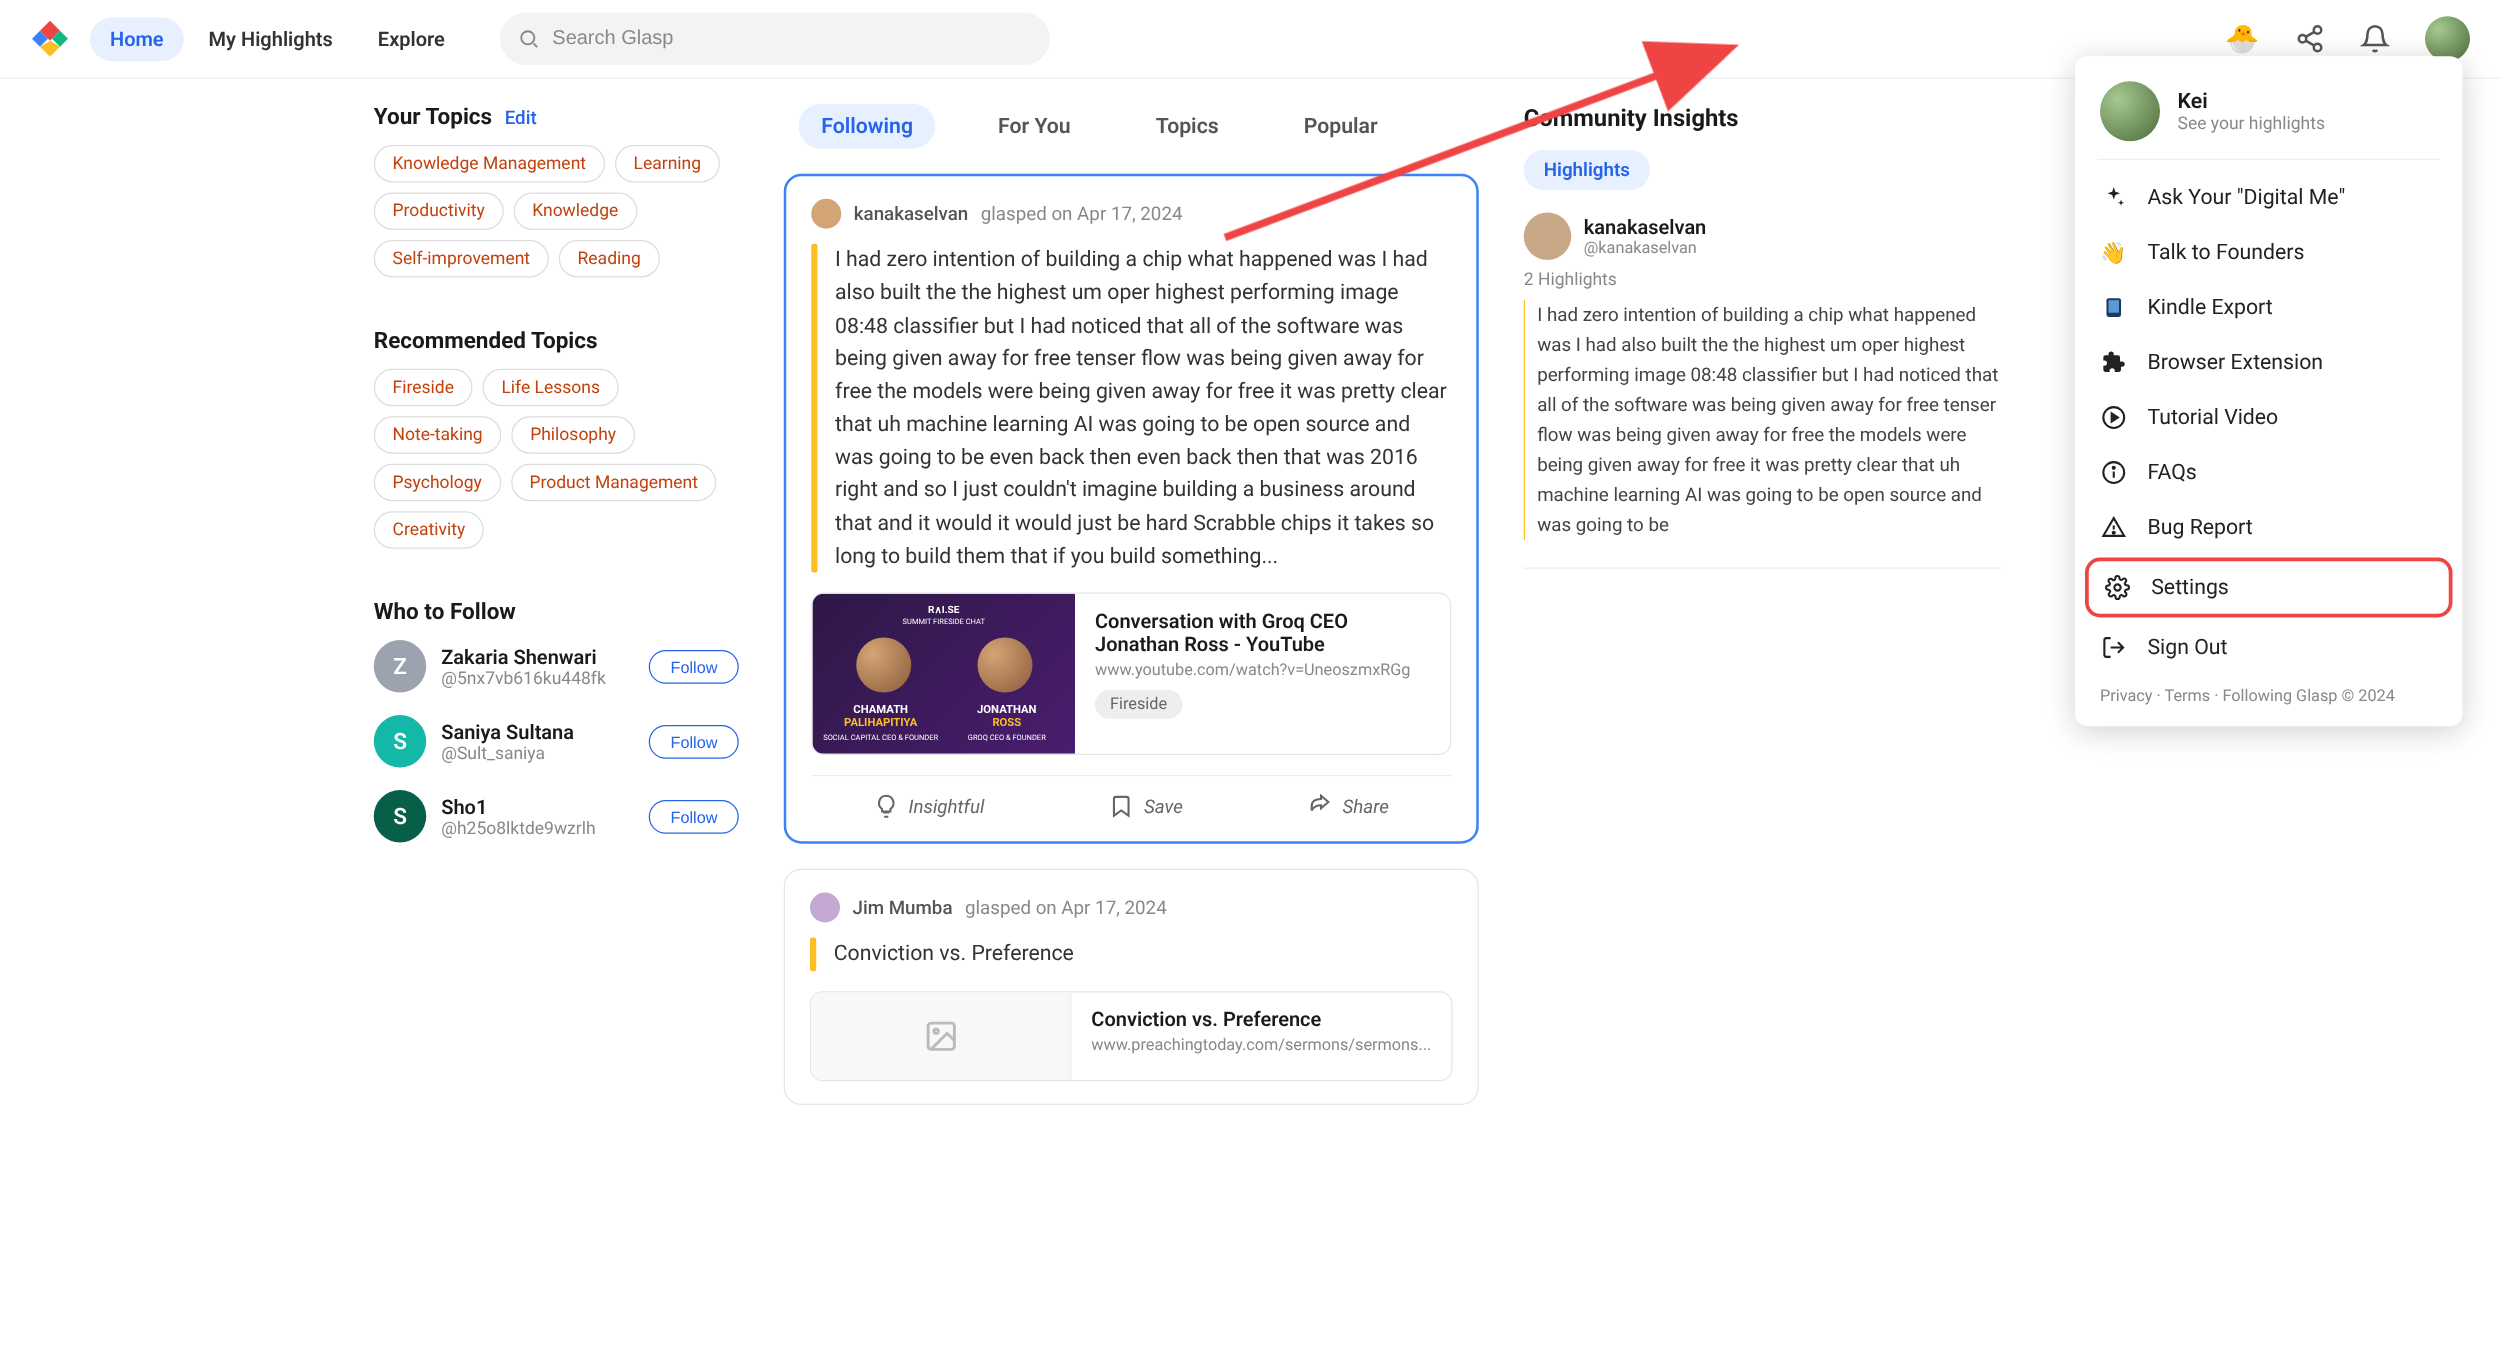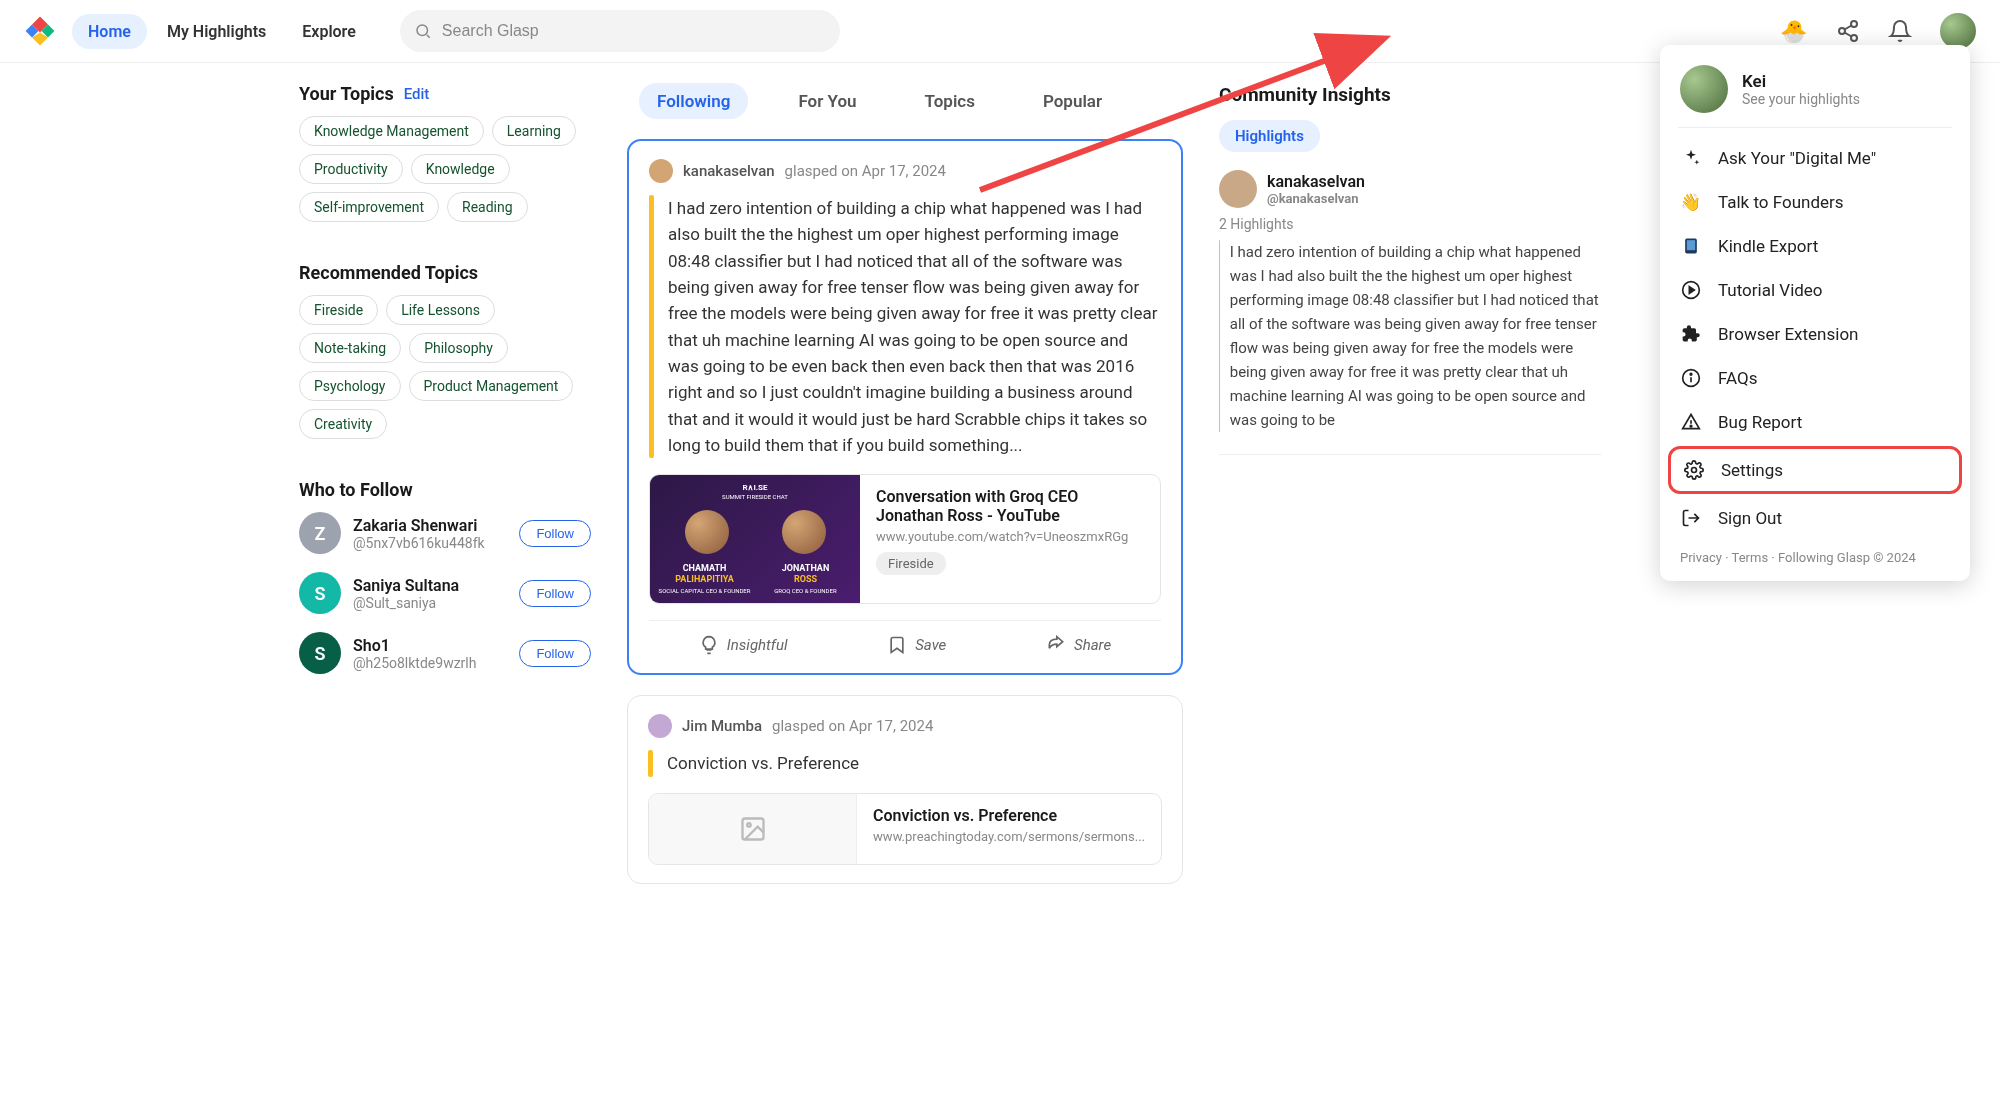--- a/index.html
+++ b/index.html
@@ -16,21 +16,21 @@
 .header-right { margin-left: auto; display: flex; align-items: center; gap: 28px; }
 .header-icon { width: 24px; height: 24px; color: #555; cursor: pointer; }
 .avatar { width: 36px; height: 36px; border-radius: 50%; background: #6b8e5a; cursor: pointer; }
 .chick { font-size: 22px; }
 
 .main { display: flex; padding: 20px 0; max-width: 1450px; margin: 0 auto; }
 .sidebar-left { width: 340px; padding: 0 24px; }
 .section-title { font-size: 18px; font-weight: 700; margin-bottom: 12px; display: flex; align-items: center; gap: 10px; }
 .section-title .edit-link { color: #2563eb; font-size: 15px; font-weight: 500; cursor: pointer; }
 .topic-chips { display: flex; flex-wrap: wrap; gap: 8px; margin-bottom: 40px; }
-.chip { padding: 6px 14px; border: 1px solid #ddd; border-radius: 18px; font-size: 14px; color: #14532d; background: #fff; cursor: pointer; }
+.chip { padding: 6px 14px; border: 1px solid #ddd; border-radius: 18px; font-size: 14px; color: #c2410c; background: #fff; cursor: pointer; }
 .follow-list { display: flex; flex-direction: column; gap: 18px; }
 .follow-item { display: flex; align-items: center; gap: 12px; }
 .follow-avatar { width: 42px; height: 42px; border-radius: 50%; display: flex; align-items: center; justify-content: center; color: #fff; font-size: 18px; font-weight: 600; }
 .follow-info { flex: 1; }
 .follow-name { font-size: 16px; font-weight: 600; }
 .follow-handle { font-size: 14px; color: #888; }
 .follow-btn { padding: 5px 16px; border: 1px solid #2563eb; border-radius: 16px; color: #2563eb; background: #fff; font-size: 13px; font-weight: 500; cursor: pointer; }
 
 .feed { flex: 1; max-width: 580px; padding: 0 12px; }
 .feed-tabs { display: flex; gap: 32px; margin-bottom: 20px; padding-left: 12px; }
@@ -58,21 +58,21 @@
 .link-tag { display: inline-block; padding: 4px 12px; background: #eee; border-radius: 12px; font-size: 13px; color: #666; }
 .card-actions { display: flex; justify-content: space-around; border-top: 1px solid #eee; margin-top: 16px; padding-top: 14px; font-style: italic; }
 .card-action { display: flex; align-items: center; gap: 8px; color: #666; font-size: 15px; cursor: pointer; }
 
 .sidebar-right { width: 430px; padding: 0 24px; position: relative; }
 .community-title { font-size: 19px; font-weight: 700; margin-bottom: 14px; }
 .hl-chip { display: inline-block; padding: 7px 16px; background: #e6f0ff; color: #2563eb; border-radius: 18px; font-size: 15px; font-weight: 600; margin-bottom: 18px; }
 .comm-card .c-head{ display:flex; gap:10px; align-items:center; margin-bottom:4px;}
 .comm-card .c-avatar{ width:38px;height:38px;border-radius:50%;background:#c9a887;}
 .comm-card .c-name{ font-weight:600; font-size:16px;}
-.comm-card .c-handle{ font-size:13px; color:#888;font-weight:bold;}
+.comm-card .c-handle{ font-size:13px; color:#888;}
 .comm-card .c-count{ font-size:14px; color:#888; margin:8px 0;}
 .comm-card .c-hl{ display:flex; gap:10px;}
 .comm-card .c-bar{ width:5px; background:#fbbf24; border-radius:2px;}
 .comm-card .c-text{ font-size:15px; line-height:1.6; color:#444;}
 .comm-card hr{ border:none; border-top:1px solid #eee; margin:22px 0 0;}
 
 .dropdown { position: absolute; top: 45px; right: 30px; width: 310px; background: #fff; border-radius: 10px; box-shadow: 0 4px 24px rgba(0,0,0,0.18); padding: 16px 0; z-index: 100; }
 .dropdown-header { display: flex; align-items: center; gap: 14px; padding: 4px 20px 14px; }
 .dd-avatar { width: 48px; height: 48px; border-radius: 50%; background: #6b8e5a; }
 .dd-name { font-size: 17px; font-weight: 600; }
@@ -315,34 +315,34 @@
         <span class="dd-icon">
           <svg width="20" height="20" viewBox="0 0 24 24">
             <rect x="5" y="3" width="14" height="18" rx="2" fill="#1e3a5f"></rect>
             <rect x="7" y="5" width="10" height="12" fill="#5b9bd5"></rect>
           </svg>
         </span>
         <span>Kindle Export</span>
       </div>
       <div class="dd-item">
         <span class="dd-icon">
+          <svg width="20" height="20" viewBox="0 0 24 24" fill="currentColor">
+            <path d="M19 11h-1V7a2 2 0 00-2-2h-4V4a2.5 2.5 0 00-5 0v1H4a2 2 0 00-2 2v3h1a2.5 2.5 0 010 5H2v4a2 2 0 002 2h4v-1a2.5 2.5 0 015 0v1h4a2 2 0 002-2v-3h1a2.5 2.5 0 000-5z"></path>
+          </svg>
+        </span>
+        <span>Browser Extension</span>
+      </div>
+      <div class="dd-item">
+        <span class="dd-icon">
           <svg width="20" height="20" viewBox="0 0 24 24" fill="none" stroke="currentColor" stroke-width="2">
             <circle cx="12" cy="12" r="10"></circle>
             <polygon points="10,8 16,12 10,16" fill="currentColor"></polygon>
           </svg>
         </span>
         <span>Tutorial Video</span>
-      </div>
-      <div class="dd-item">
-        <span class="dd-icon">
-          <svg width="20" height="20" viewBox="0 0 24 24" fill="currentColor">
-            <path d="M19 11h-1V7a2 2 0 00-2-2h-4V4a2.5 2.5 0 00-5 0v1H4a2 2 0 00-2 2v3h1a2.5 2.5 0 010 5H2v4a2 2 0 002 2h4v-1a2.5 2.5 0 015 0v1h4a2 2 0 002-2v-3h1a2.5 2.5 0 000-5z"></path>
-          </svg>
-        </span>
-        <span>Browser Extension</span>
       </div>
       <div class="dd-item">
         <span class="dd-icon">
           <svg width="20" height="20" viewBox="0 0 24 24" fill="none" stroke="currentColor" stroke-width="2">
             <circle cx="12" cy="12" r="10"></circle>
             <line x1="12" y1="11" x2="12" y2="17"></line>
             <circle cx="12" cy="7.5" r="1" fill="currentColor"></circle>
           </svg>
         </span>
         <span>FAQs</span>

